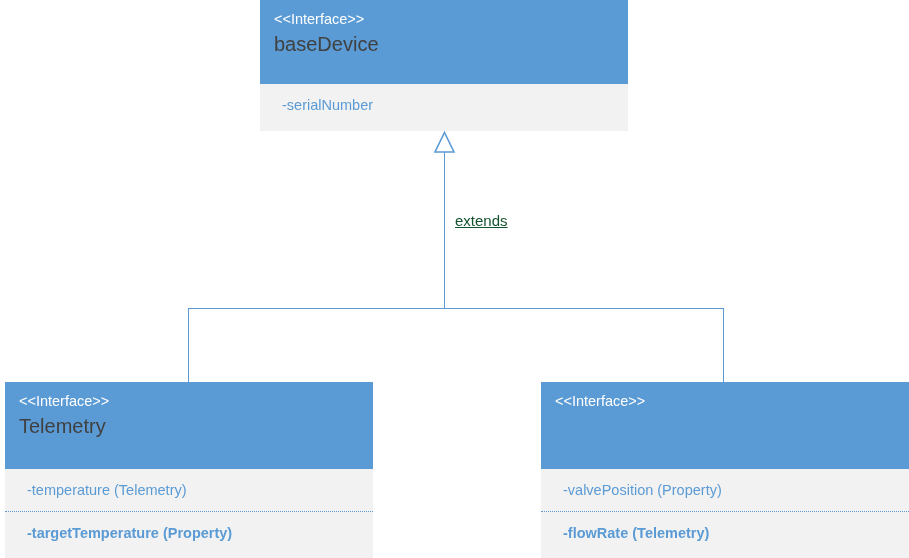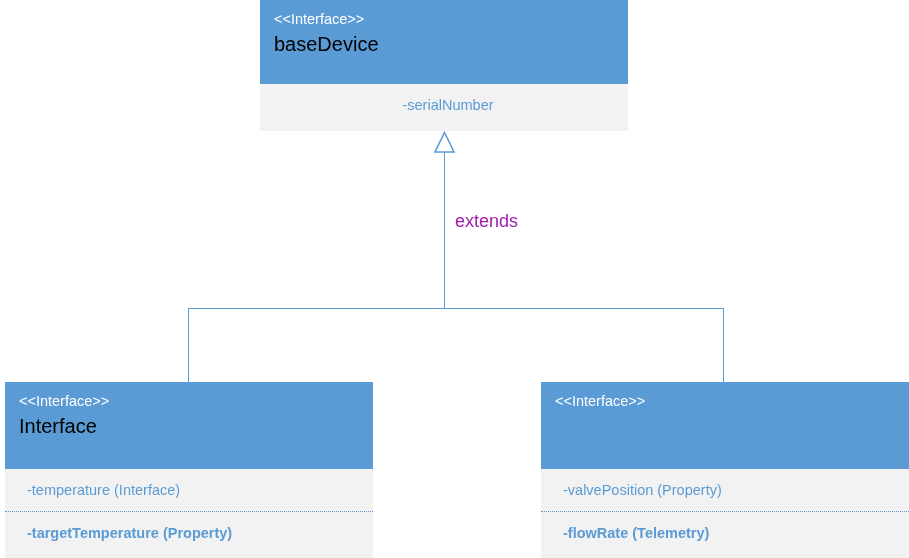--- a/index.html
+++ b/index.html
@@ -41,21 +41,21 @@
   .uml-stereotype {
     font-size: 14.5px;
     line-height: 22px;
     color: #ffffff;
     white-space: nowrap;
   }
 
   .uml-name {
     font-size: 20px;
     line-height: 28px;
-    color: #000000;
+    color: #404040;
     white-space: nowrap;
   }
 
   .uml-body {
     background: #F2F2F2;
     box-sizing: border-box;
     overflow: hidden;
   }
 
   .uml-attr {
@@ -72,21 +72,21 @@
     font-weight: bold;
   }
 
   
   #class-base-device {
     left: 260px;
     top: 0px;
     width: 368px;
   }
   #class-base-device .uml-header { height: 84px; }
-  #class-base-device .uml-body   { height: 47px; text-align: center; }
+  #class-base-device .uml-body   { height: 47px; }
   #class-base-device .uml-attr   { padding-top: 11px; padding-bottom: 11px; }
 
   #class-thermostat {
     left: 5px;
     top: 382px;
     width: 368px;
   }
   #class-thermostat .uml-header { height: 87px; }
   #class-thermostat .uml-body   { height: 89px; }
 
@@ -135,24 +135,25 @@
   #generalization-arrow {
     position: absolute;
     left: 433px;
     top: 131px;
     width: 23px;
     height: 23px;
   }
 
   .edge-label {
     position: absolute;
-    font-size: 18px;
+    font-size: 15px;
     line-height: 18px;
-    color: #a21caf;
-    white-space: nowrap;
+    color: #14532d;
+    white-space: nowrap;
+    text-decoration: underline;
   }
   #label-extends {
     left: 455px;
     top: 212px;
   }
 </style>
 </head>
 <body>
 
 <div class="canvas">
@@ -174,24 +175,24 @@
   <div class="line line-v" id="line-trunk"></div>
   <div class="line line-h" id="line-bar"></div>
   <div class="line line-v" id="line-drop-left"></div>
   <div class="line line-v" id="line-drop-right"></div>
 
   <div class="edge-label" id="label-extends">extends</div>
 
   <div class="uml-class" id="class-thermostat">
     <div class="uml-header">
       <div class="uml-stereotype">&lt;&lt;Interface&gt;&gt;</div>
-      <div class="uml-name">Interface</div>
+      <div class="uml-name">Telemetry</div>
     </div>
     <div class="uml-body">
-      <div class="uml-attr">-temperature (Interface)</div>
+      <div class="uml-attr">-temperature (Telemetry)</div>
       <div class="uml-attr">-targetTemperature (Property)</div>
     </div>
   </div>
 
   <div class="uml-class" id="class-flow-controller">
     <div class="uml-header">
       <div class="uml-stereotype">&lt;&lt;Interface&gt;&gt;</div>
     </div>
     <div class="uml-body">
       <div class="uml-attr">-valvePosition (Property)</div>

